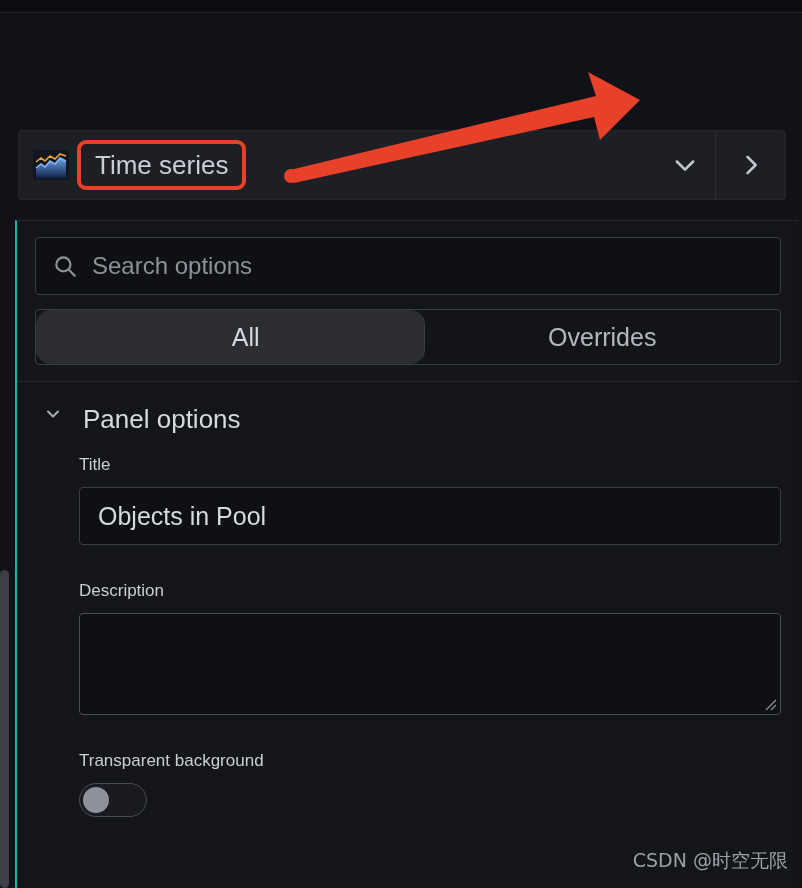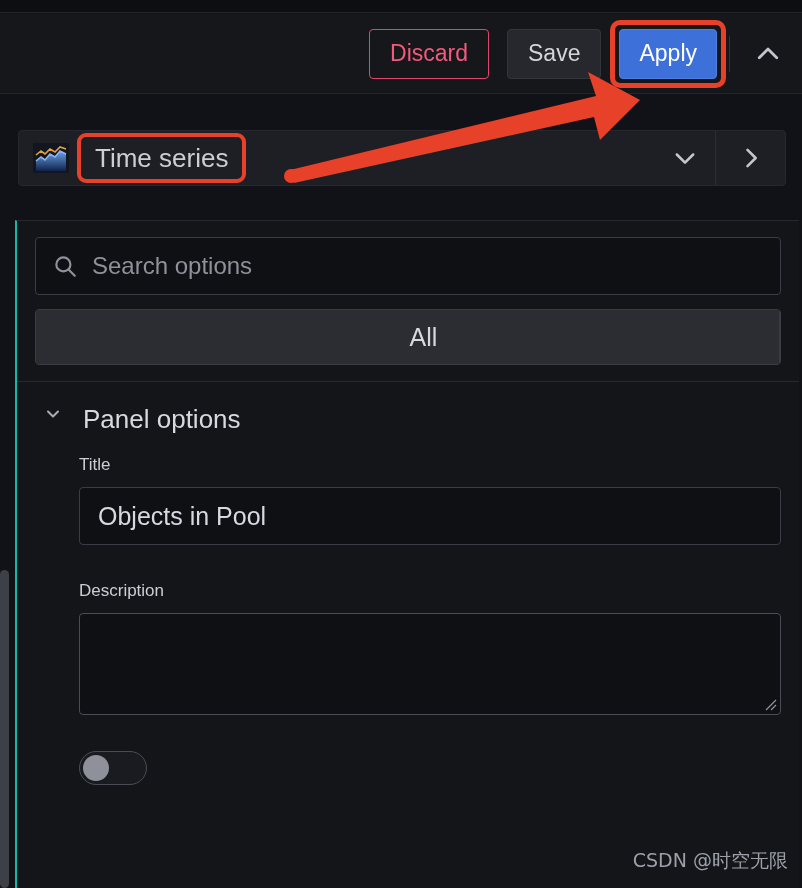--- a/index.html
+++ b/index.html
@@ -73,21 +73,21 @@
   }
 
   
   .arrow-svg {
     position: absolute; left: 0; top: 0; width: 802px; height: 260px;
     pointer-events: none; z-index: 40;
   }
 
   
   .viz-row {
-    position: absolute; left: 18px; top: 130px; width: 768px; height: 56px;
+    position: absolute; left: 18px; top: 130px; width: 768px; height: 70px;
     background: #1d1f24;
     border: 1px solid #26282e;
     border-radius: 4px;
     display: flex; align-items: stretch;
   }
   .viz-main {
     flex: 1; display: flex; align-items: center; padding-left: 14px;
     position: relative;
   }
   .viz-icon {
@@ -145,21 +145,21 @@
     background: #131419;
     overflow: hidden;
   }
   .tab {
     flex: 1; display: flex; align-items: center; justify-content: center;
     font-size: 25px; color: #b4b7be; cursor: pointer;
   }
   .tab.active {
     background: #2b2d33; color: #d6d9e0;
     border-right: 1px solid #3a3d45;
-    border-radius: 0;
+    border-radius: 15px;
     padding-left: 32px;
   }
 
   .section-divider { height: 1px; background: #26282e; }
 
   .section-head {
     display: flex; align-items: flex-start;
     padding: 22px 0 20px 26px;
     cursor: pointer;
   }
@@ -222,45 +222,20 @@
     font-family: "DejaVu Sans", sans-serif;
   }
 </style>
 </head>
 <body>
 
 <div id="root">
 
   <div class="top-strip"></div>
 
-  <div class="toolbar">
-
-    <div class="btn btn-discard">
-      <span>Discard</span>
-    </div>
-
-    <div class="btn btn-save">
-      <span>Save</span>
-    </div>
-
-    <div class="apply-wrap">
-      <div class="btn btn-apply">
-        <span>Apply</span>
-      </div>
-      <div class="apply-highlight"></div>
-    </div>
-
-    <div class="toolbar-sep"></div>
-
-    <div class="collapse-btn">
-      <svg width="30" height="30" viewBox="0 0 24 24" fill="none" stroke="currentColor" stroke-width="2.2" stroke-linecap="round" stroke-linejoin="round">
-        <polyline points="5 15 12 8 19 15"></polyline>
-      </svg>
-    </div>
-  </div>
 
   <div class="viz-row">
     <div class="viz-main">
 
       <div class="viz-icon">
         <svg width="36" height="30" viewBox="0 0 36 30">
           <defs>
             <linearGradient id="areaGrad" x1="0" y1="0" x2="0" y2="1">
               <stop offset="0%" stop-color="#6ba2e8"></stop>
               <stop offset="100%" stop-color="#10224a"></stop>
@@ -301,20 +276,23 @@
         </svg>
         <span class="search-text">Search options</span>
       </div>
     </div>
 
     <div class="tabs-wrap">
       <div class="tabs">
         <div class="tab active">
           <span>All</span>
         </div>
+        <div class="tab">
+          <span>Overrides</span>
+        </div>
       </div>
     </div>
 
     <div class="section-divider"></div>
 
     <div class="section-head">
       <span class="section-caret">
         <svg width="20" height="20" viewBox="0 0 24 24" fill="none" stroke="currentColor" stroke-width="2.4" stroke-linecap="round" stroke-linejoin="round">
           <polyline points="6 9 12 15 18 9"></polyline>
         </svg>
@@ -337,20 +315,21 @@
         <svg class="resize-handle" viewBox="0 0 14 14">
           <line x1="13" y1="3" x2="3" y2="13" stroke="#8e9199" stroke-width="1.2"></line>
           <line x1="13" y1="8" x2="8" y2="13" stroke="#8e9199" stroke-width="1.2"></line>
         </svg>
       </div>
     </div>
 
     <div class="field-gap"></div>
 
     <div class="field">
+      <span class="field-label">Transparent background</span>
       <div class="toggle">
         <div class="toggle-knob"></div>
       </div>
     </div>
 
   </div>
 
   <div class="left-scrollbar"></div>
 
   <svg class="arrow-svg" viewBox="0 0 802 260">

